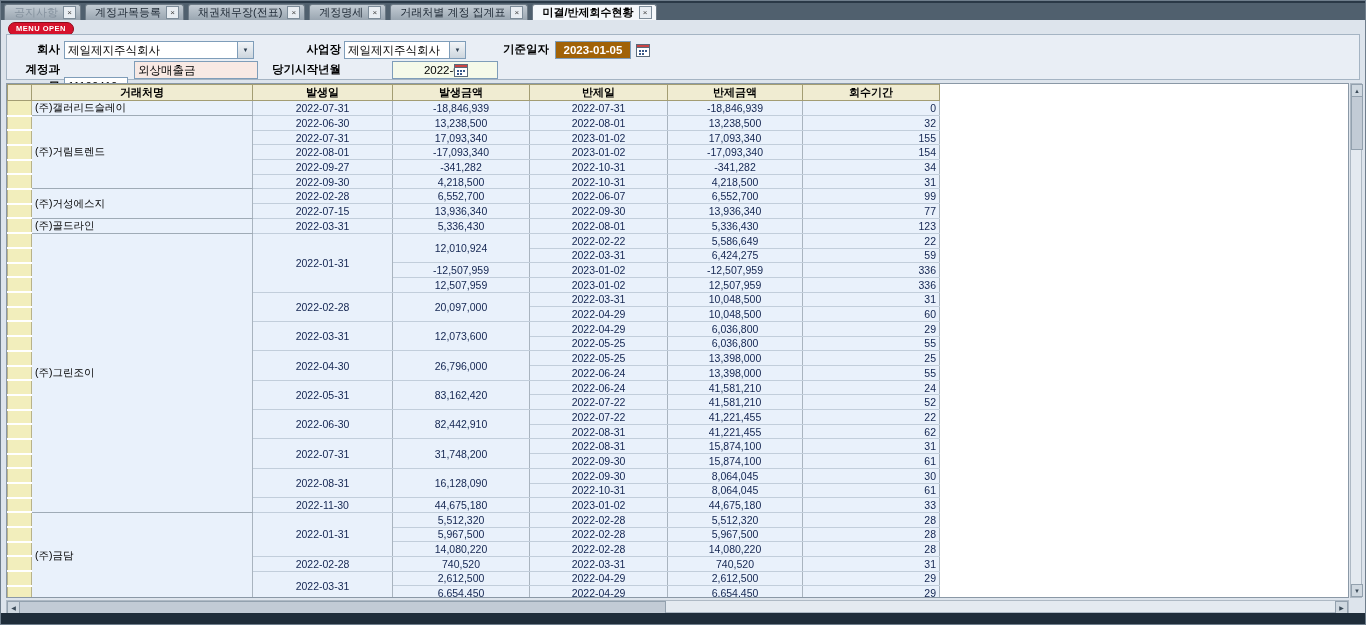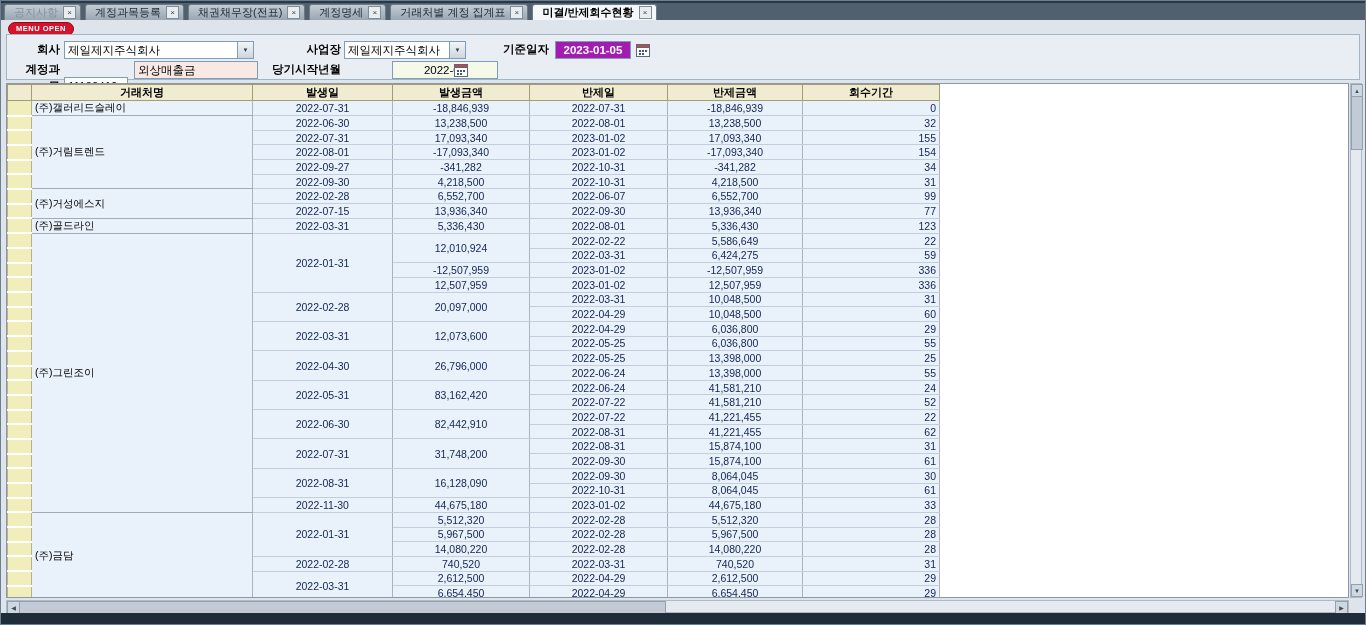--- a/index.html
+++ b/index.html
@@ -31,21 +31,21 @@
   .flabel{position:absolute;font-size:11.5px;font-weight:bold;color:#000;text-align:right;
           height:17px;line-height:17px;}
   .fld{position:absolute;height:18px;box-sizing:border-box;border:1px solid #7f9db9;
        background:#fff;font-size:11.5px;display:flex;align-items:center;padding:0 3px;color:#000;}
   .fld input{border:none;outline:none;background:transparent;width:100%;height:100%;
              font-size:11.5px;font-family:inherit;color:inherit;padding:0;}
   .fld.select{justify-content:space-between;padding-right:0;}
   .sel-arrow{width:15px;height:16px;background:linear-gradient(#f2f5f8,#cdd6de);
              border-left:1px solid #7f9db9;display:flex;align-items:center;justify-content:center;
              font-size:6px;color:#2c3e50;}
-  .fld.sel-blue{background:#a21caf;}
+  .fld.sel-blue{background:#a16207;}
   .fld.sel-blue input{color:#fff;font-weight:bold;text-align:center;}
   .fld.readonly-pink{background:#f8e9e4;}
   .fld.pale{background:#f5f9e9;margin-left:48px;}
   .fld.pale input{text-align:center;}
   .calbtn{position:absolute;width:16px;height:16px;display:flex;align-items:center;justify-content:center;
           cursor:pointer;}
 
   
   .grid-wrap{position:absolute;left:5px;top:82px;width:1343px;height:515px;box-sizing:border-box;
              background:#fff;border:1px solid #8a98a6;overflow:hidden;}

